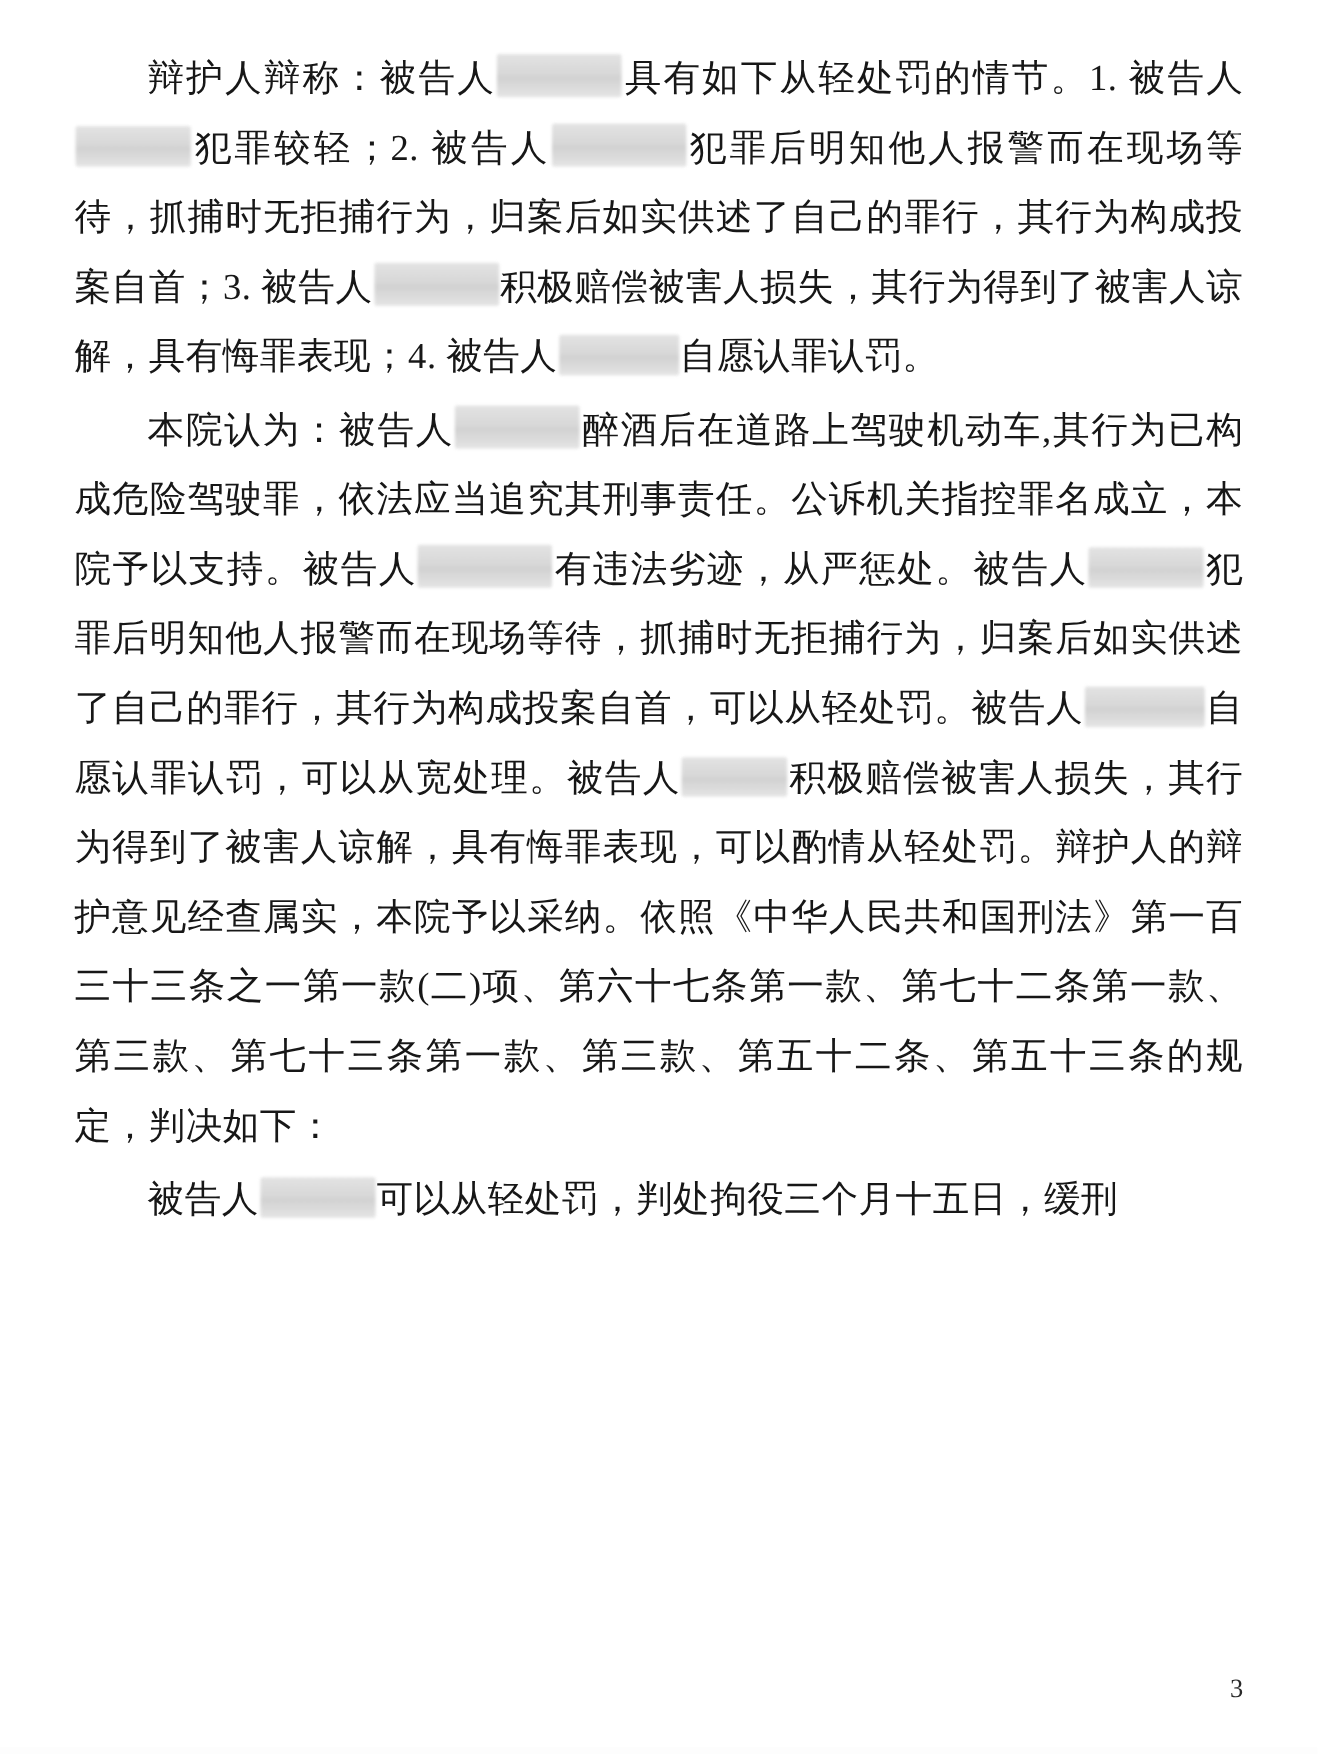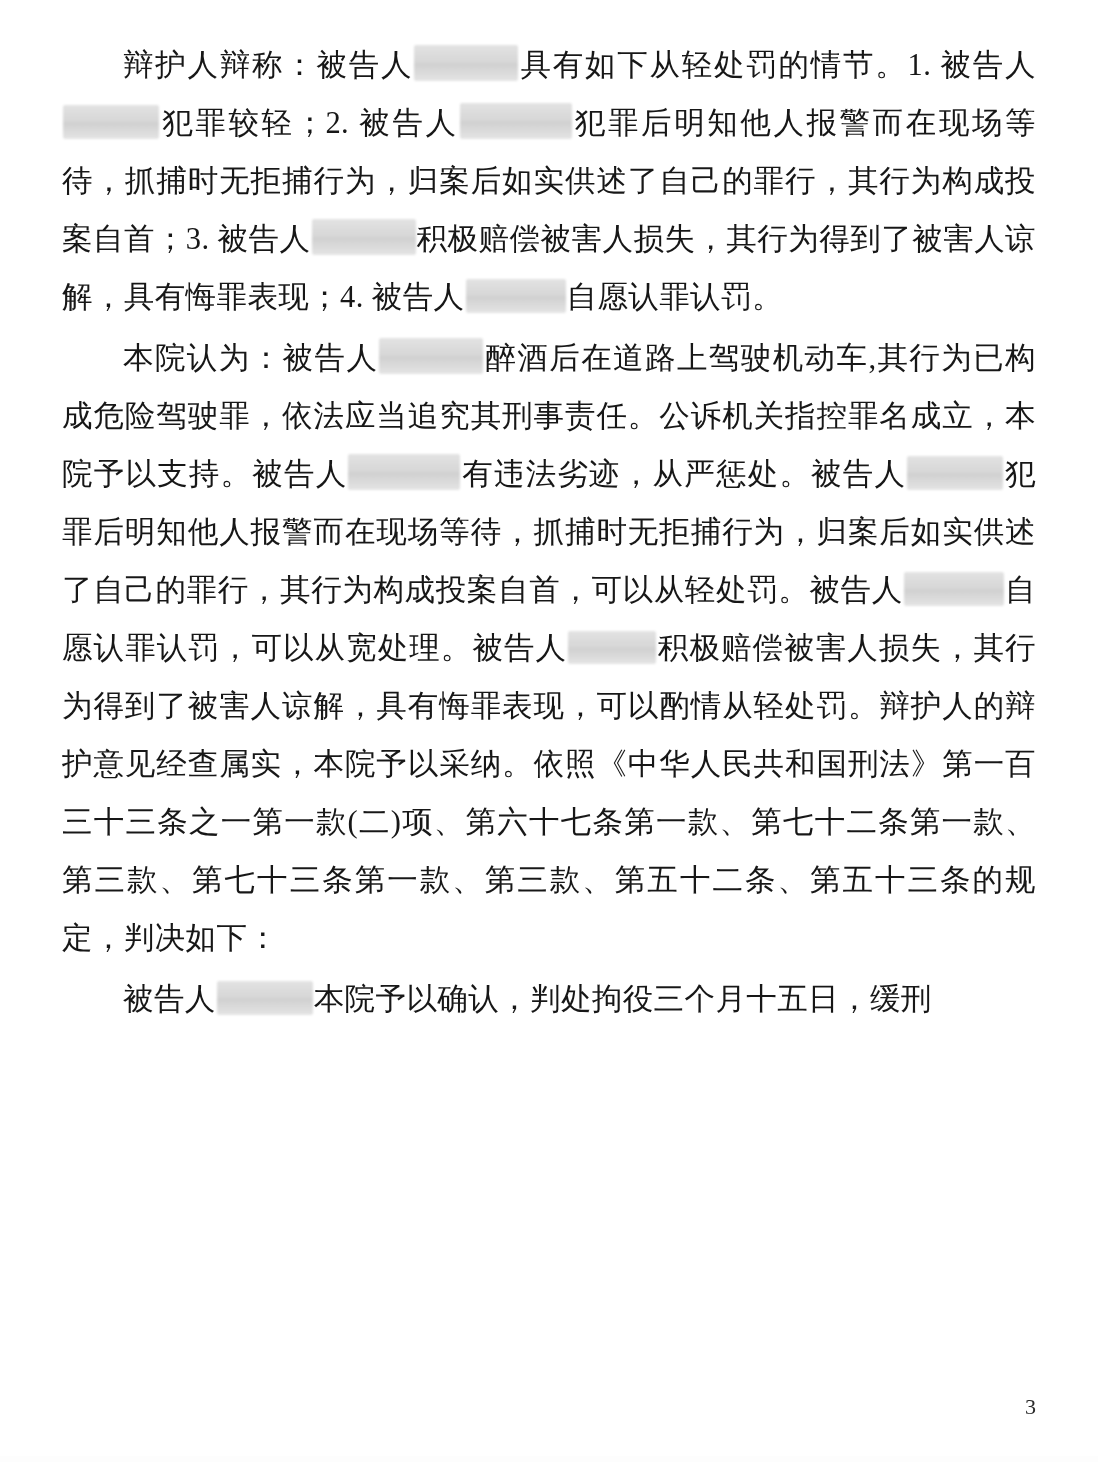--- a/index.html
+++ b/index.html
@@ -70,17 +70,17 @@
     background: #fdfdfd;
   }
 </style>
 </head>
 <body>
 
 <div class="page">
   <div class="doc-body">
       <p class="para"><span>辩护人辩称：</span><span>被告人</span><span class="redact w1"></span><span>具有如下从轻处罚的情节。1. 被告人</span><span class="redact w2"></span><span>犯罪较轻；2. 被告人</span><span class="redact w3"></span><span>犯罪后明知他人报警而在现场等待，抓捕时无拒捕行为，归案后如实供述了自己的罪行，其行为构成投案自首；3. 被告人</span><span class="redact w1"></span><span>积极赔偿被害人损失，其行为得到了被害人谅解，具有悔罪表现；4. 被告人</span><span class="redact w4"></span><span>自愿认罪认罚。</span></p>
       <p class="para"><span>本院认为：</span><span>被告人</span><span class="redact w1"></span><span>醉酒后在道路上驾驶机动车,其行为已构成危险驾驶罪，依法应当追究其刑事责任。公诉机关指控罪名成立，本院予以支持。被告人</span><span class="redact w3"></span><span>有违法劣迹，从严惩处。被告人</span><span class="redact w2"></span><span>犯罪后明知他人报警而在现场等待，抓捕时无拒捕行为，归案后如实供述了自己的罪行，其行为构成投案自首，可以从轻处罚。被告人</span><span class="redact w4"></span><span>自愿认罪认罚，可以从宽处理。被告人</span><span class="redact w5"></span><span>积极赔偿被害人损失，其行为得到了被害人谅解，具有悔罪表现，可以酌情从轻处罚。辩护人的辩护意见经查属实，本院予以采纳。依照《中华人民共和国刑法》第一百三十三条之一第一款(二)项、第六十七条第一款、第七十二条第一款、第三款、第七十三条第一款、第三款、第五十二条、第五十三条的规定，判决如下：</span></p>
-      <p class="para"><span>被告人</span><span class="redact w2"></span><span>本院予以确认，判处拘役三个月十五日，缓刑</span></p>
+      <p class="para"><span>被告人</span><span class="redact w2"></span><span>可以从轻处罚，判处拘役三个月十五日，缓刑</span></p>
     </div>
   <div class="page-number">3</div>
   <div class="scan-edge"></div>
 </div>
 
 </body></html>

